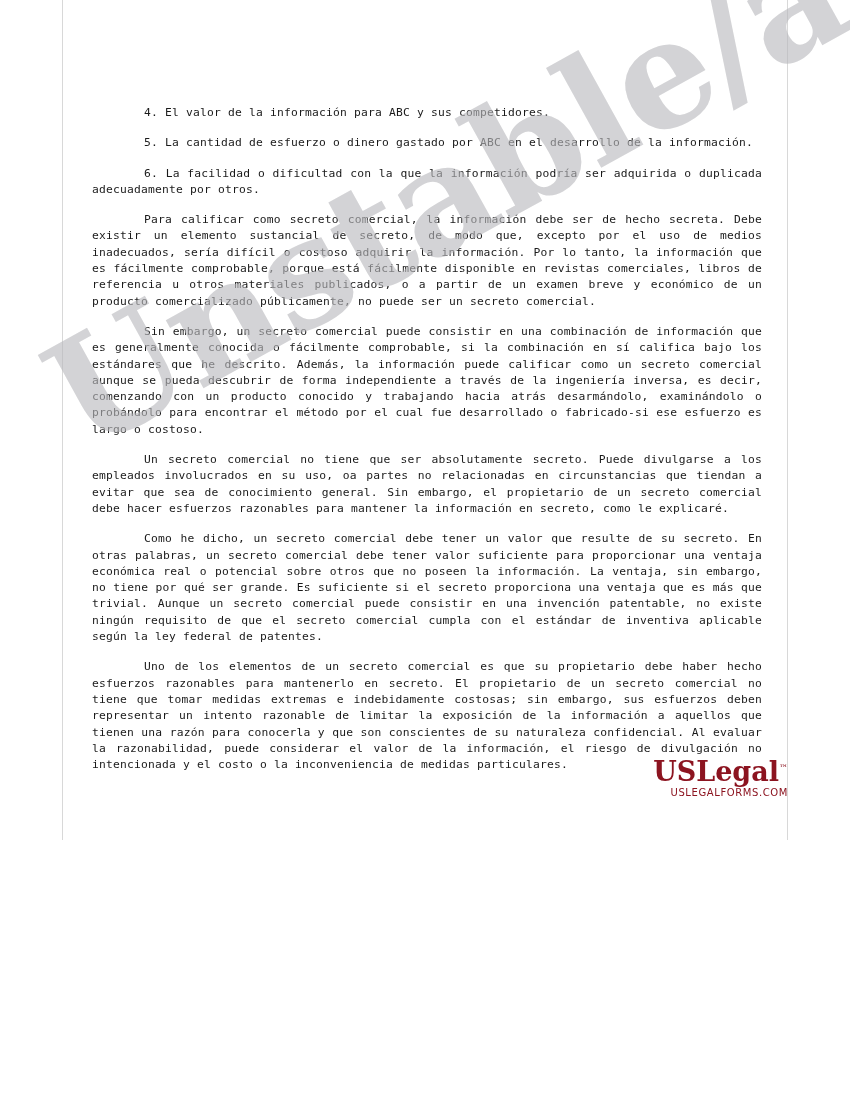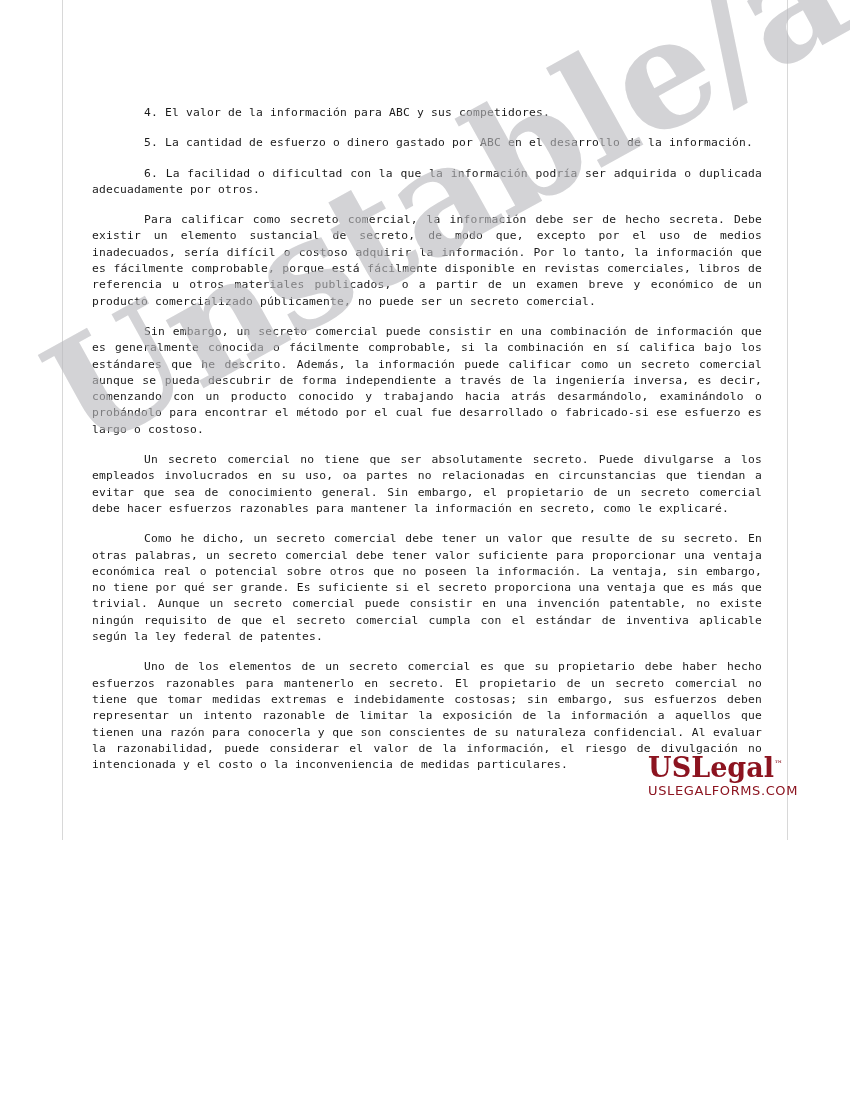--- a/index.html
+++ b/index.html
@@ -82,42 +82,42 @@
     opacity: 0.62;
     transform: rotate(-29deg);
     transform-origin: left top;
     letter-spacing: -2px;
     white-space: nowrap;
   }
 
   
   .logo {
     position: absolute;
-    right: 52px;
+    right: 62px;
     bottom: 42px;
-    text-align: left;
+    text-align: right;
     font-family: "DejaVu Serif", serif;
   }
   .logo-main {
     font-size: 27px;
     font-weight: bold;
     color: #8c1420;
     letter-spacing: 0px;
     line-height: 28px;
   }
   .logo-main .us-part { color: #8c1420; }
   .logo-main .legal-part { color: #8c1420; }
   .logo-tm {
     font-size: 9px;
     vertical-align: super;
     font-weight: normal;
   }
   .logo-sub {
     font-family: "DejaVu Sans", sans-serif;
-    font-size: 13px;
+    font-size: 10px;
     color: #8c1420;
     letter-spacing: 0.6px;
     margin-top: 1px;
   }
 </style>
 </head>
 <body>
 
 <div class="page">
 

